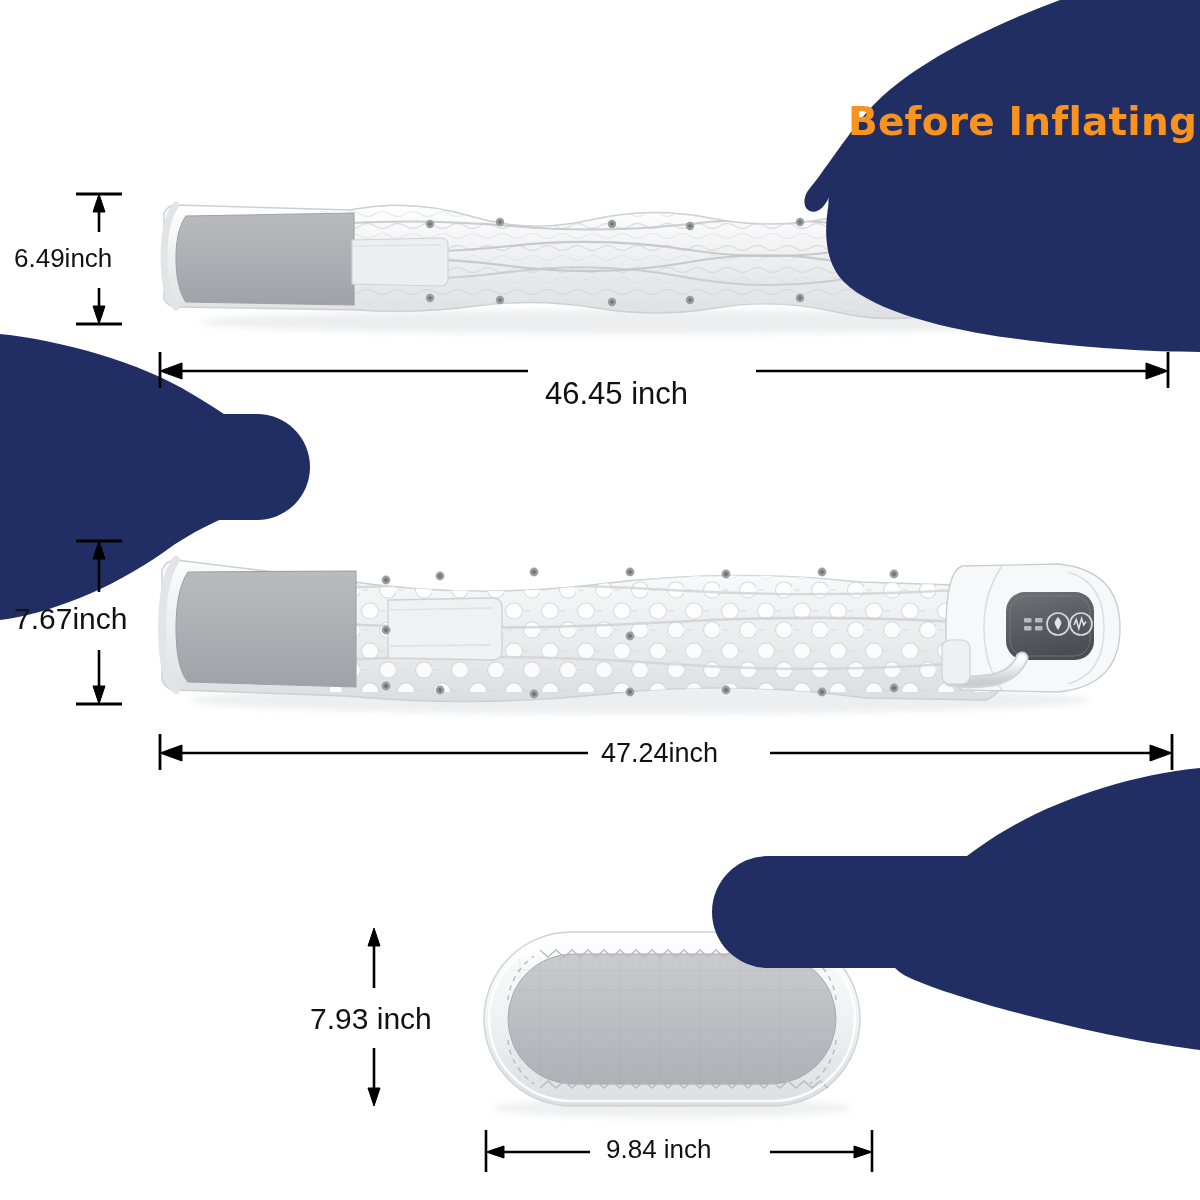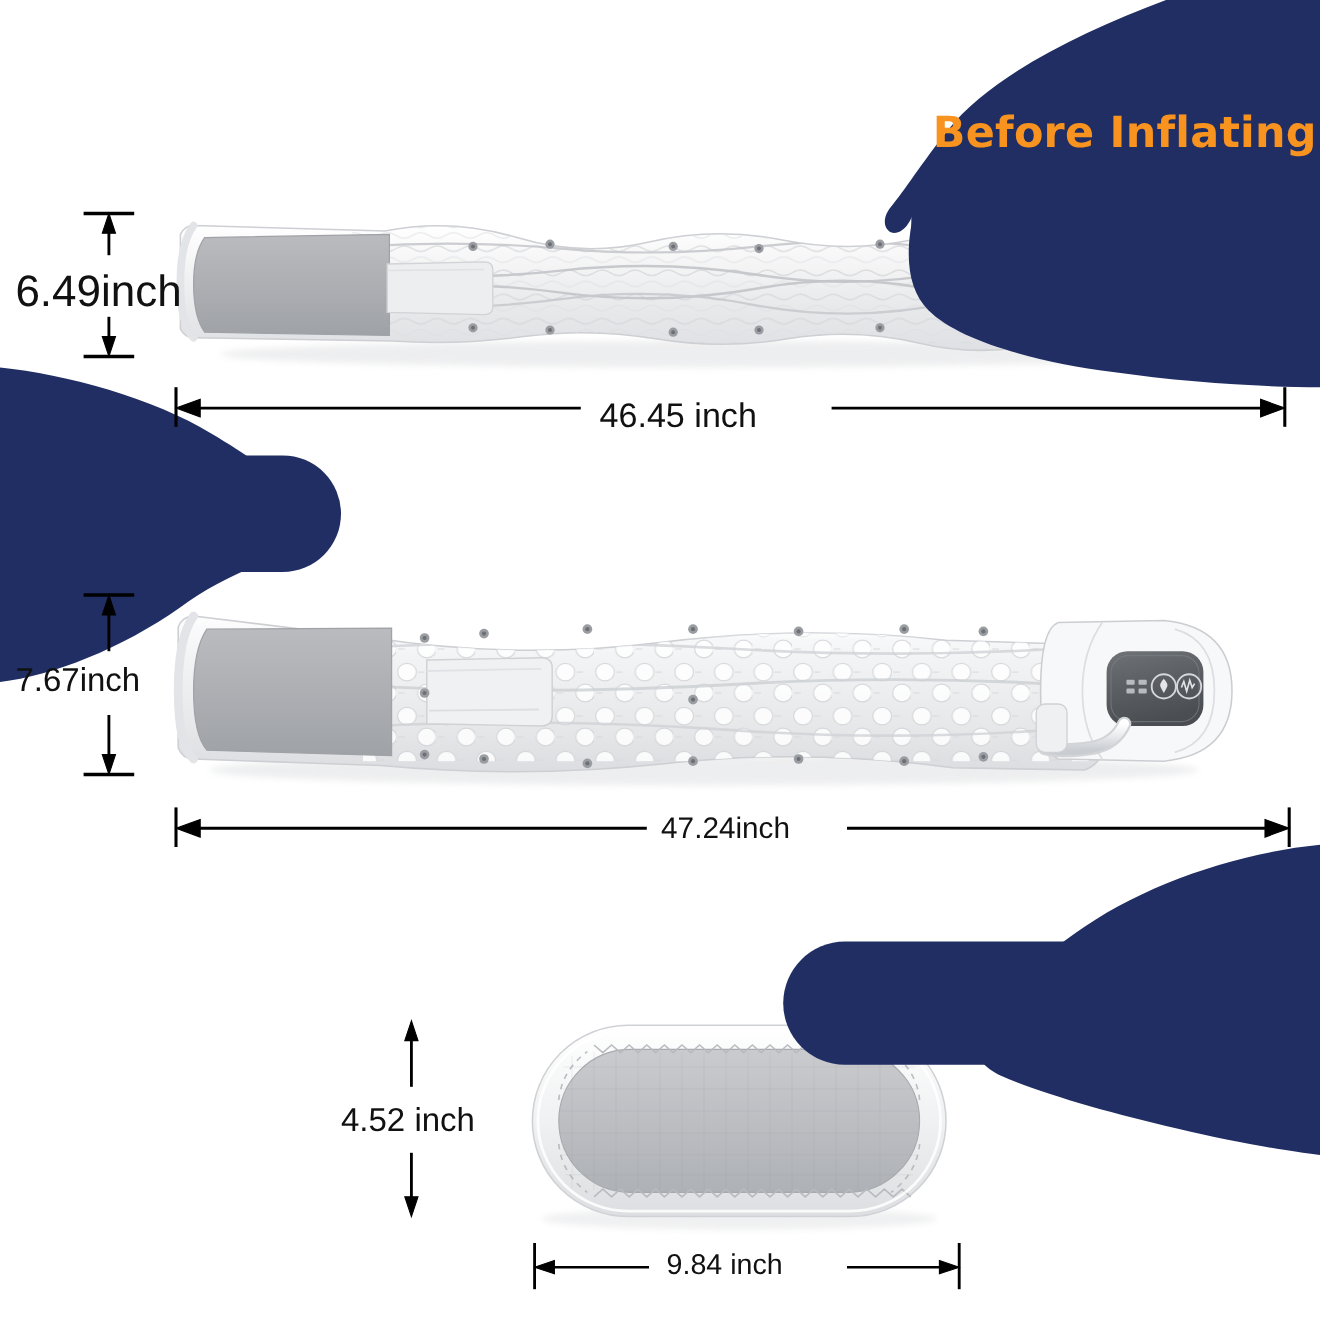--- a/index.html
+++ b/index.html
@@ -30,23 +30,23 @@
   #lbl-ext   { left:684px; top:871px; font-size:38px; }
 
   
   .dim{
     position:absolute;
     color:#111111;
     font-family:"Liberation Sans","DejaVu Sans",sans-serif;
     white-space:nowrap;
     z-index:35;
   }
-  #dim-h1{ left:14px;  top:243px; font-size:40px; }
+  #dim-h1{ left:14px;  top:243px; font-size:26px; }
   #dim-h2{ left:14px;  top:602px; font-size:30px; }
-  #dim-w1{ left:545px; top:360px; font-size:31px; }
+  #dim-w1{ left:545px; top:376px; font-size:31px; }
   #dim-w2{ left:601px; top:738px; font-size:27px; }
   #dim-h3{ left:310px; top:1002px;font-size:30px; }
   #dim-w3{ left:606px; top:1134px;font-size:26px; }
 </style>
 </head>
 <body>
 
 <div id="stage">
 
   <svg class="layer" viewBox="0 0 1200 1200" xmlns="http://www.w3.org/2000/svg">
@@ -493,17 +493,17 @@
 
 
   <div class="dim" id="dim-h1">6.49inch</div>
 
   <div class="dim" id="dim-w1">46.45 inch</div>
 
   <div class="dim" id="dim-h2">7.67inch</div>
 
   <div class="dim" id="dim-w2">47.24inch</div>
 
-  <div class="dim" id="dim-h3">4.52 inch</div>
+  <div class="dim" id="dim-h3">7.93 inch</div>
 
   <div class="dim" id="dim-w3">9.84 inch</div>
 
 </div>
 
 </body></html>

